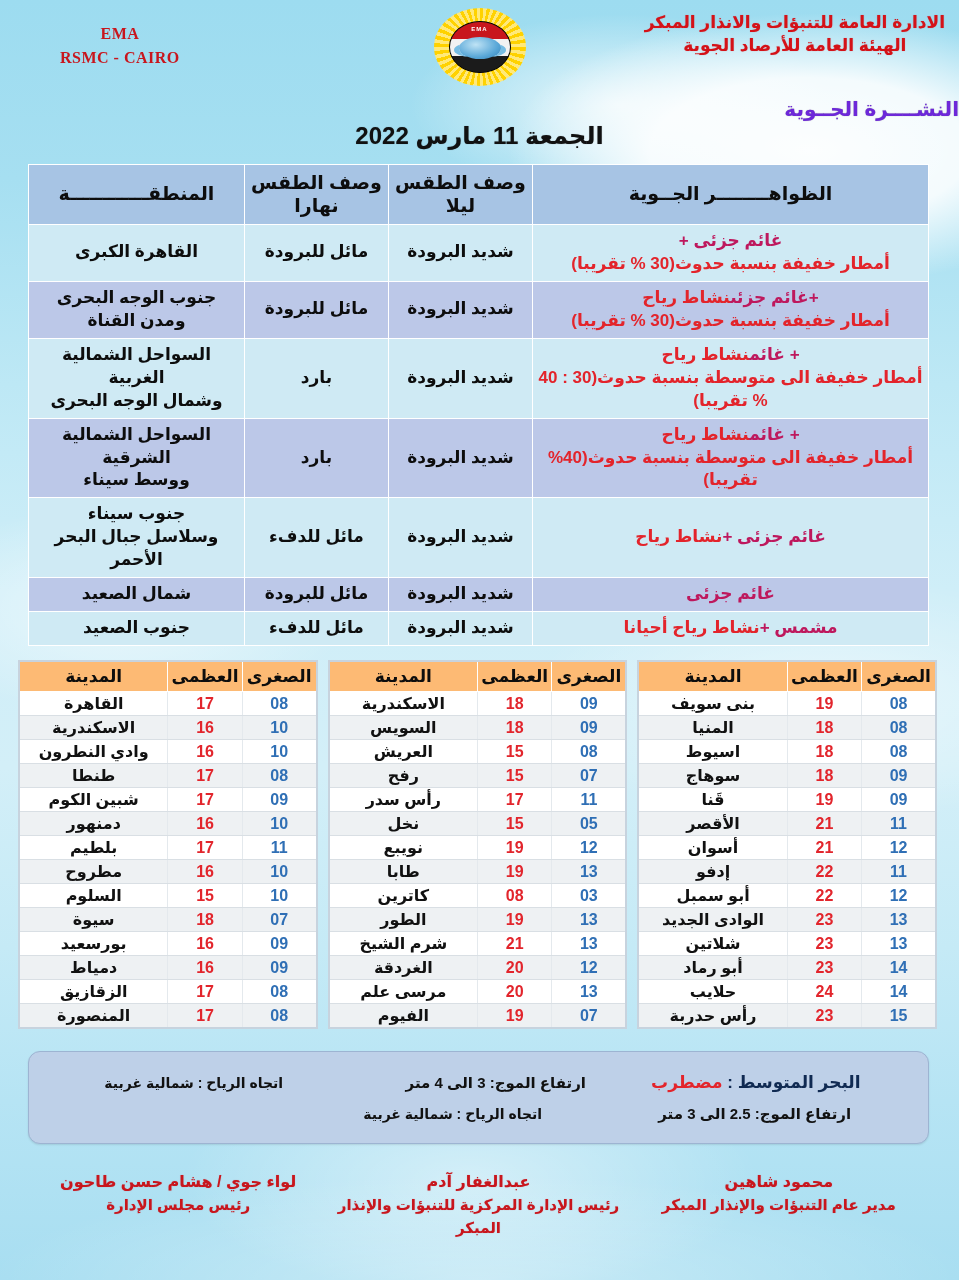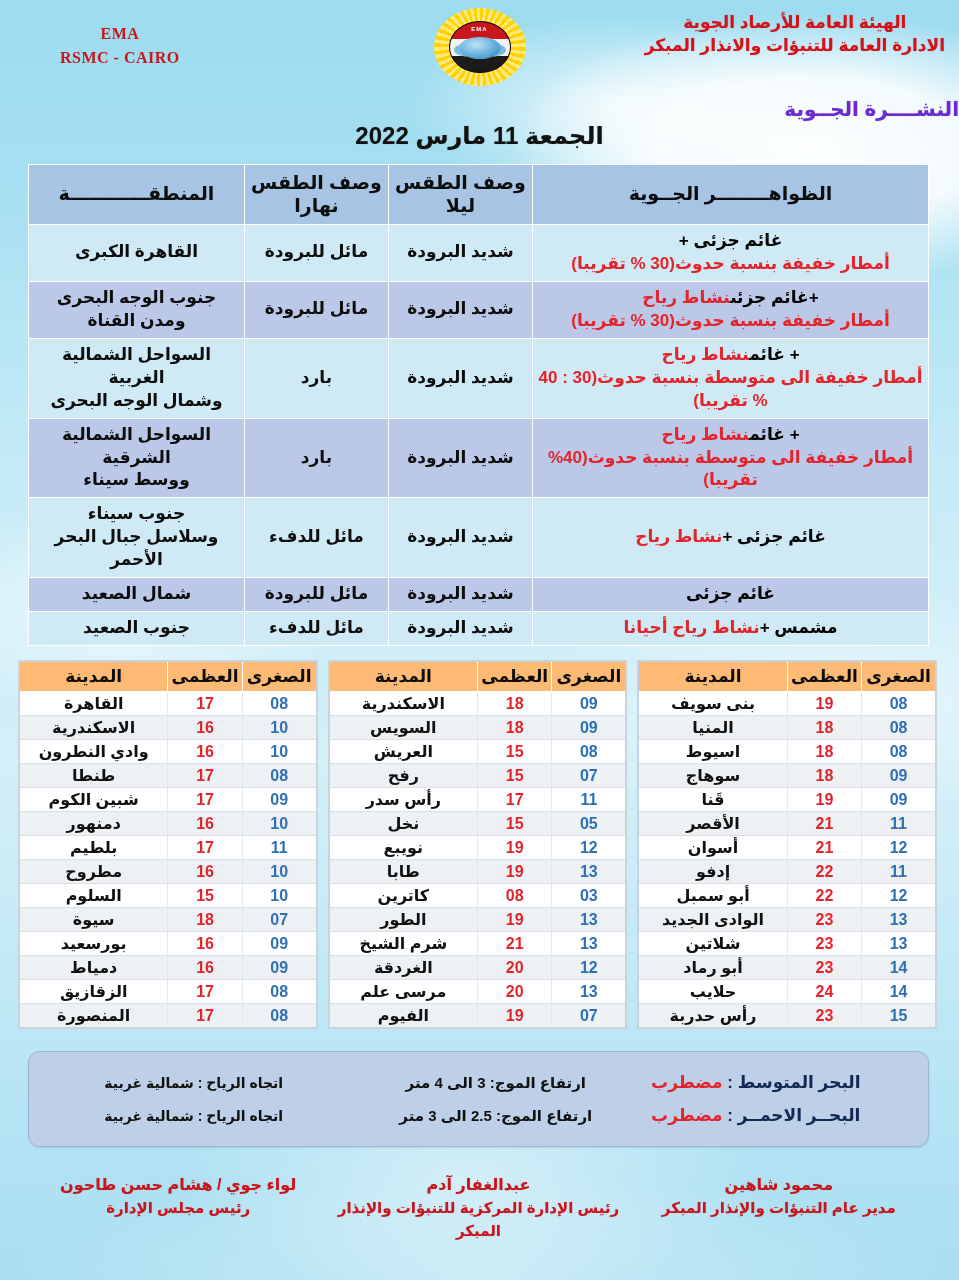--- a/index.html
+++ b/index.html
@@ -131,21 +131,21 @@
     border-color: #ffffff;
   }
   table.wx tbody tr:nth-child(odd) td  { background: #cfeaf4; }
   table.wx tbody tr:nth-child(even) td { background: #bcc8e8; }
   table.wx tbody td { font-size: 17px; line-height: 1.35; }
   .col-region { width: 24%; }
   .col-day    { width: 16%; }
   .col-night  { width: 16%; }
   .col-phen   { width: 44%; }
   .phen .red  { color: #e3242b; }
-  .phen .blk  { color: #000000; }
+  .phen .blk  { color: #be185d; }
   table.wx { border: 1px solid #9fb8d6; }
 
   
   .temps-pill-row { text-align: center; margin-top: 14px; }
   .temps-pill {
     display: inline-block;
     background: linear-gradient(180deg, #c9dcf0 0%, #9ec0e2 55%, #b7d2ea 100%);
     border: 1px solid #8fb0d4;
     border-radius: 9px;
     padding: 9px 46px;
@@ -218,22 +218,22 @@
 </head>
 <body>
 
 <div id="sky"></div>
 
 <div id="page">
 
   <div class="header">
 
     <div class="hdr-right">
+      <div>الادارة العامة للتنبؤات والانذار المبكر</div>
       <div>الهيئة العامة للأرصاد الجوية</div>
-      <div>الادارة العامة للتنبؤات والانذار المبكر</div>
     </div>
 
     <div class="logo-wrap">
       <div class="logo-sun"></div>
       <div class="logo-disc">
         <div class="band-red"></div>
         <div class="band-white"></div>
         <div class="band-black"></div>
         <div class="ema-txt">EMA</div>
         <div class="cloud"></div>
@@ -618,21 +618,20 @@
     </div>
   </div>
 
   <div class="sea-panel">
       <div class="sea-line">
         <div class="sea-name"><span>البحر المتوسط : </span><span class="state">مضطرب</span></div>
         <div class="sea-wave">ارتفاع الموج: 3 الى 4 متر</div>
         <div class="sea-wind">اتجاه الرياح : شمالية غربية</div>
       </div>
       <div class="sea-line">
-        <div class="sea-name"><span>البحــر الاحمــر : </span><span class="state">مضطرب</span></div>
         <div class="sea-wave">ارتفاع الموج:  2.5  الى 3 متر</div>
         <div class="sea-wind">اتجاه الرياح : شمالية غربية</div>
       </div>
     </div>
 
   <div class="sign-row">
       <div class="sign-col">
         <div class="nm">محمود شاهين</div>
         <div class="ti">مدير عام التنبؤات والإنذار المبكر</div>
       </div>

